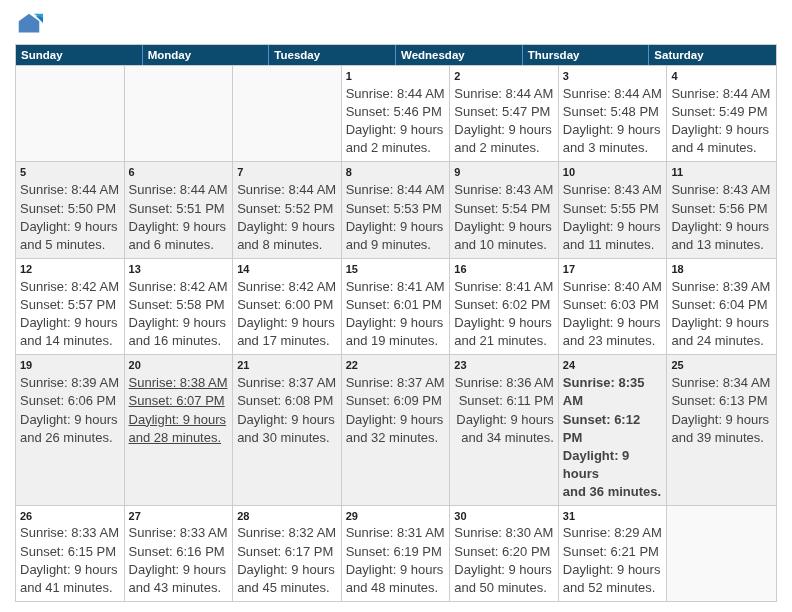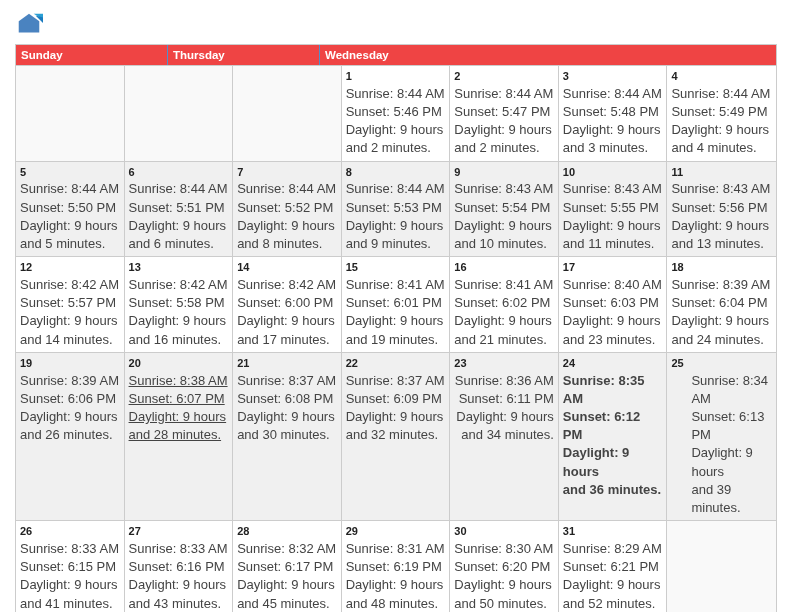--- a/index.html
+++ b/index.html
@@ -60,22 +60,22 @@
       color: #444;
     }
     .calendar {
       flex: 1;
       display: flex;
       flex-direction: column;
       border: 1px solid #ccc;
     }
     .cal-header-row {
       display: grid;
-      grid-template-columns: repeat(5, 1fr);
-      background: #ef4444;
+      grid-template-columns: repeat(6, 1fr);
+      background: #0c4a6e;
     }
     .cal-header-cell {
       color: #fff;
       font-size: 11.5px;
       font-weight: bold;
       padding: 4px 5px;
       border-right: 1px solid #5090cc;
       text-align: left;
     }
     .cal-header-cell:last-child { border-right: none; }
@@ -133,22 +133,25 @@
     </div>
     <div class="title-block">
       <div class="calendar-title"></div>
       <div class="calendar-subtitle"></div>
     </div>
   </div>
 
   <div class="calendar">
     <div class="cal-header-row">
     <div class="cal-header-cell">Sunday</div>
+        <div class="cal-header-cell">Monday</div>
+        <div class="cal-header-cell">Tuesday</div>
+        <div class="cal-header-cell">Wednesday</div>
         <div class="cal-header-cell">Thursday</div>
-        <div class="cal-header-cell">Wednesday</div>
+        <div class="cal-header-cell">Saturday</div>
       </div>
     <div class="cal-body">
     <div class="cal-week">
           <div class="cal-cell empty"></div>
           <div class="cal-cell empty"></div>
           <div class="cal-cell empty"></div>
           <div class="cal-cell">
             <span class="day-number">1</span>
             <div class="day-info" style="white-space: pre-line;">Sunrise: 8:44 AM
 Sunset: 5:46 PM
@@ -317,21 +320,21 @@
           </div>
           <div class="cal-cell shaded">
             <span class="day-number">24</span>
             <div class="day-info" style="white-space: pre-line; font-weight: bold;">Sunrise: 8:35 AM
 Sunset: 6:12 PM
 Daylight: 9 hours
 and 36 minutes.</div>
           </div>
           <div class="cal-cell shaded">
             <span class="day-number">25</span>
-            <div class="day-info" style="white-space: pre-line; margin-left: 20px;">Sunrise: 8:34 AM
+            <div class="day-info" style="white-space: pre-line;">Sunrise: 8:34 AM
 Sunset: 6:13 PM
 Daylight: 9 hours
 and 39 minutes.</div>
           </div>
         </div>
         <div class="cal-week">
           <div class="cal-cell">
             <span class="day-number">26</span>
             <div class="day-info" style="white-space: pre-line;">Sunrise: 8:33 AM
 Sunset: 6:15 PM

